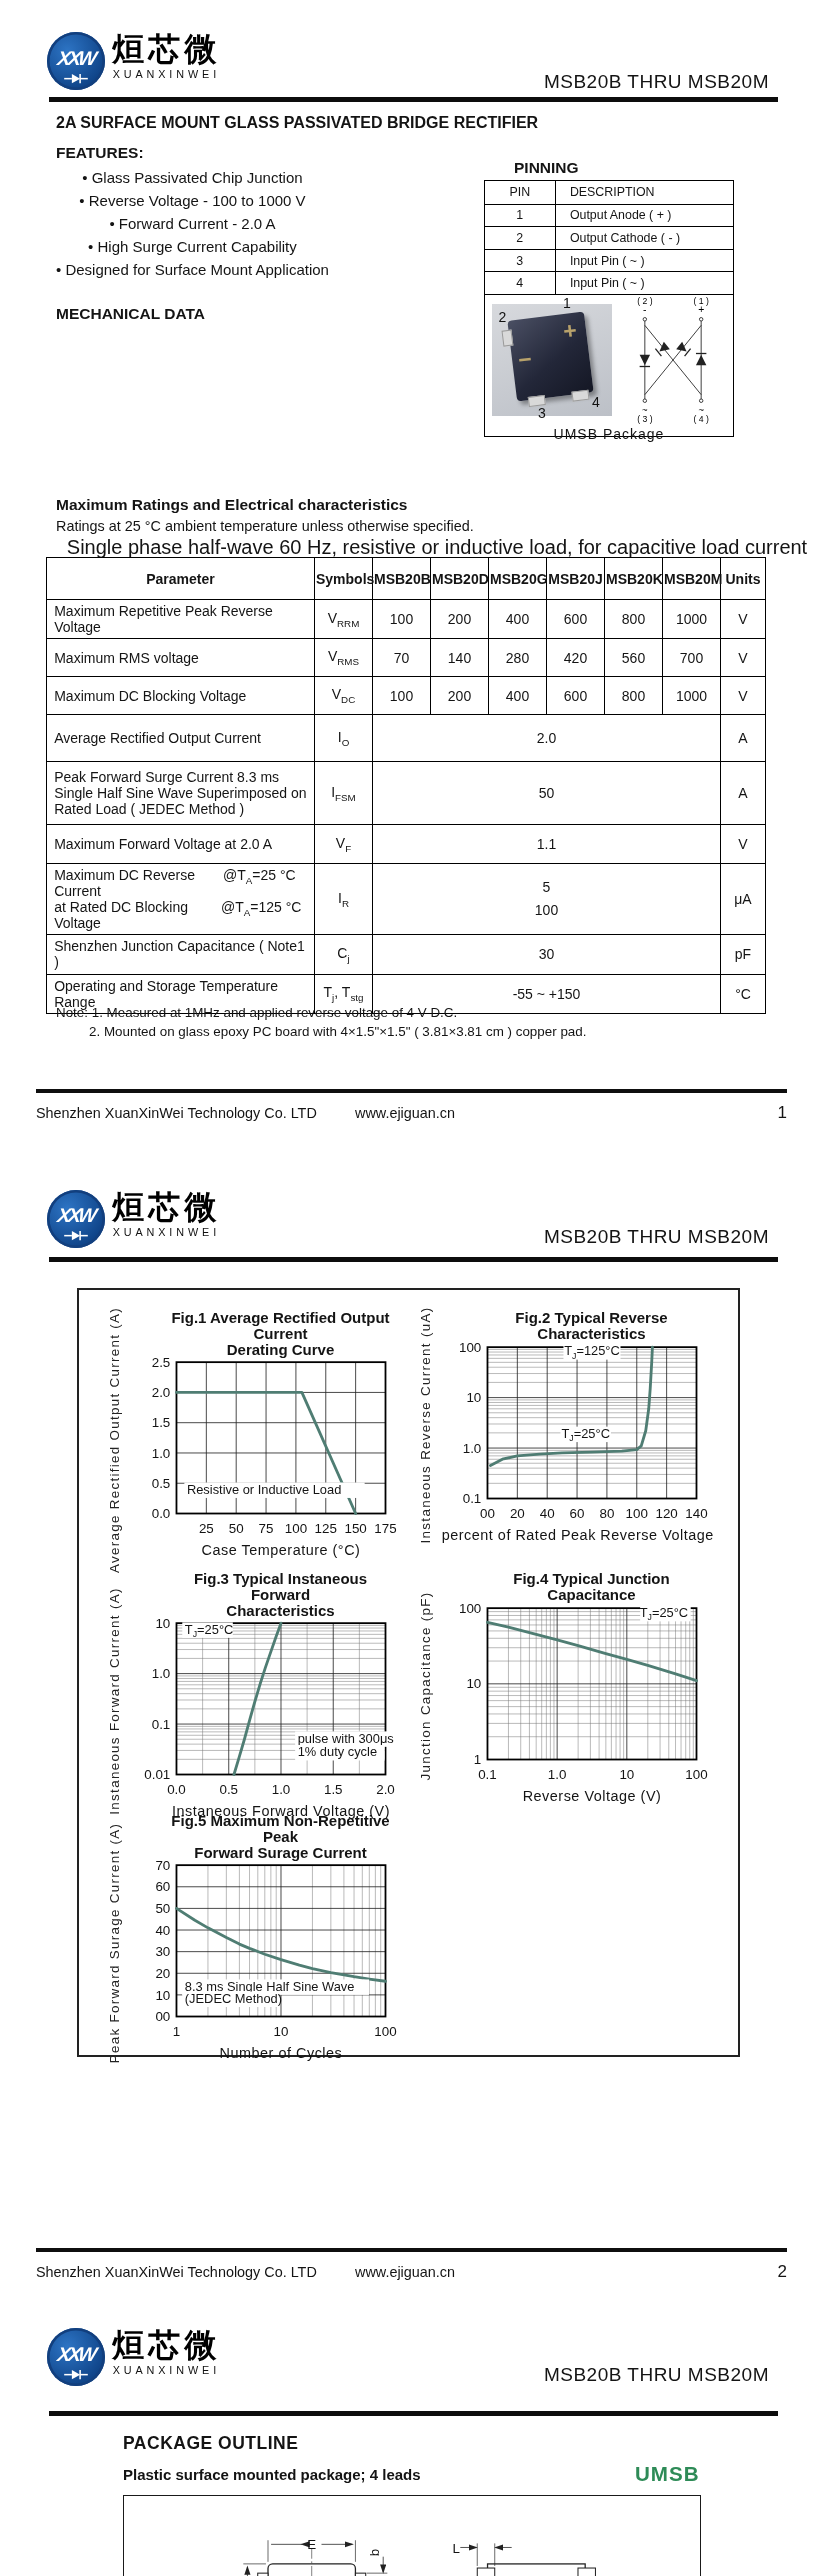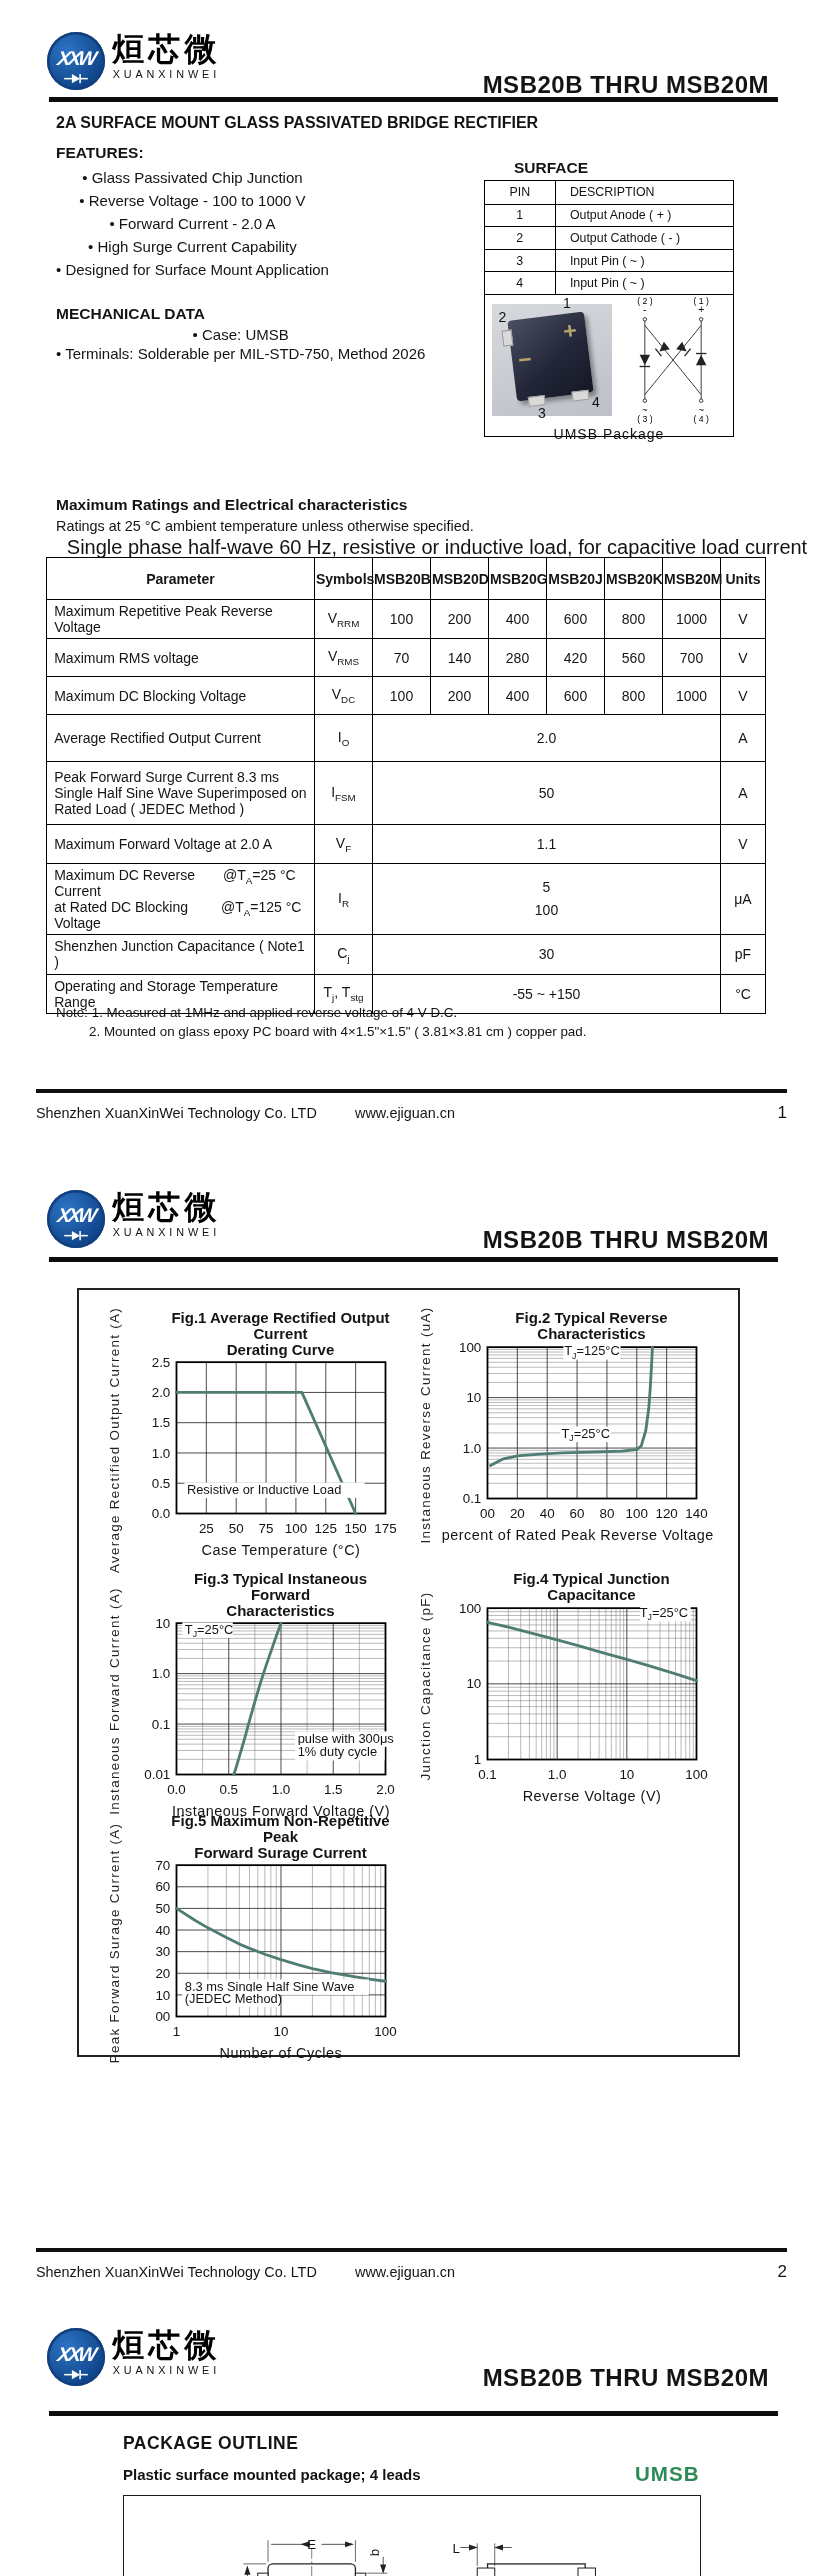--- a/index.html
+++ b/index.html
@@ -10,21 +10,21 @@
   #page-3{height:1188px;}
   .rule{position:absolute;left:49px;right:40px;height:4.6px;background:#0d0d0d;}
   
   .logo{position:absolute;display:flex;align-items:flex-start;}
   .logo-circle{width:58px;height:58px;border-radius:50%;background:radial-gradient(circle at 35% 32%,#2d74c4,#0e4286 75%);position:relative;flex:none;box-shadow:inset 0 0 0 2.6px #123f7e;}
   .logo-xxw{position:absolute;left:50%;top:44%;transform:translate(-50%,-50%) skewX(-8deg);font-weight:800;font-style:italic;font-size:19.6px;color:#fff;letter-spacing:-2.6px;}
   .logo-diode{position:absolute;bottom:4.1px;left:50%;transform:translateX(-50%);}
   .logo-texts{margin-left:7.2px;text-align:center;}
   .logo-cn{font-size:32px;line-height:34px;font-weight:800;letter-spacing:4.1px;color:#000;white-space:nowrap;}
   .logo-en{font-size:10.8px;letter-spacing:3.9px;color:#101010;margin-top:2.1px;white-space:nowrap;}
-  .doc-title{position:absolute;font-weight:700;font-size:24px;letter-spacing:0.5px;white-space:nowrap;}
+  .doc-title{position:absolute;font-weight:400;font-size:19px;letter-spacing:0.5px;white-space:nowrap;}
   .h-bold{position:absolute;font-weight:700;}
   .txt{position:absolute;text-align:center;}
   
   .features div{font-size:15px;line-height:23px;}
   .mech-items div{font-size:15px;line-height:19px;}
   
   .pinbox{position:absolute;border:1px solid #000;background:#fff;}
   .pintable{width:100%;border-collapse:collapse;table-layout:fixed;}
   .pintable th,.pintable td{border:1px solid #000;font-size:12.4px;text-align:center;height:19.6px;font-weight:400;}
   .pintable th{height:20.6px;}
@@ -100,26 +100,22 @@
   <div class="h-bold" style="left:56px;top:144px;font-size:15.5px;">FEATURES:</div>
   <div class="txt features" style="left:56px;top:166px;">
     <div>• Glass Passivated Chip Junction</div>
     <div>• Reverse Voltage - 100 to 1000 V</div>
     <div>• Forward Current - 2.0 A</div>
     <div>• High Surge Current Capability</div>
     <div>• Designed for Surface Mount Application</div>
   </div>
 
   <div class="h-bold" style="left:56px;top:305px;font-size:15.5px;">MECHANICAL DATA</div>
-  <div class="txt mech-items" style="left:56px;top:325px;">
-    <div>• Case: UMSB</div>
-    <div>• Terminals: Solderable per MIL-STD-750, Method 2026</div>
-  </div>
-
-  <div class="h-bold" style="left:514px;top:159px;font-size:15.5px;">SURFACE</div>
+
+  <div class="h-bold" style="left:514px;top:159px;font-size:15.5px;">PINNING</div>
   <div class="pinbox" style="left:484px;top:180px;width:248px;height:255px;">
     <table class="pintable">
       <colgroup>
           <col class="c1">
           <col>
         </colgroup>
       <tbody>
           <tr>
             <th>PIN</th>
             <th class="l">DESCRIPTION</th>

